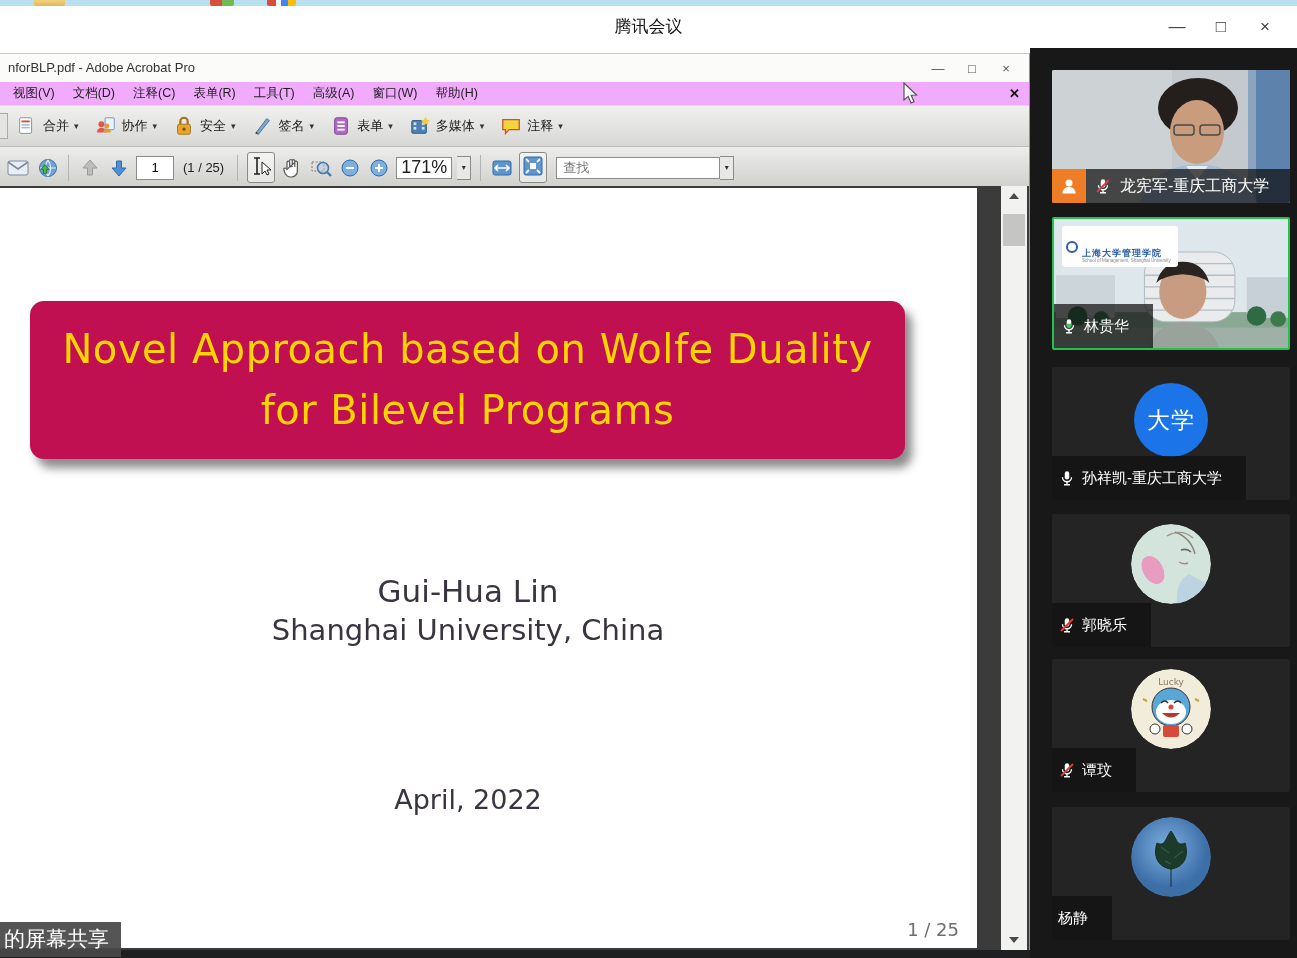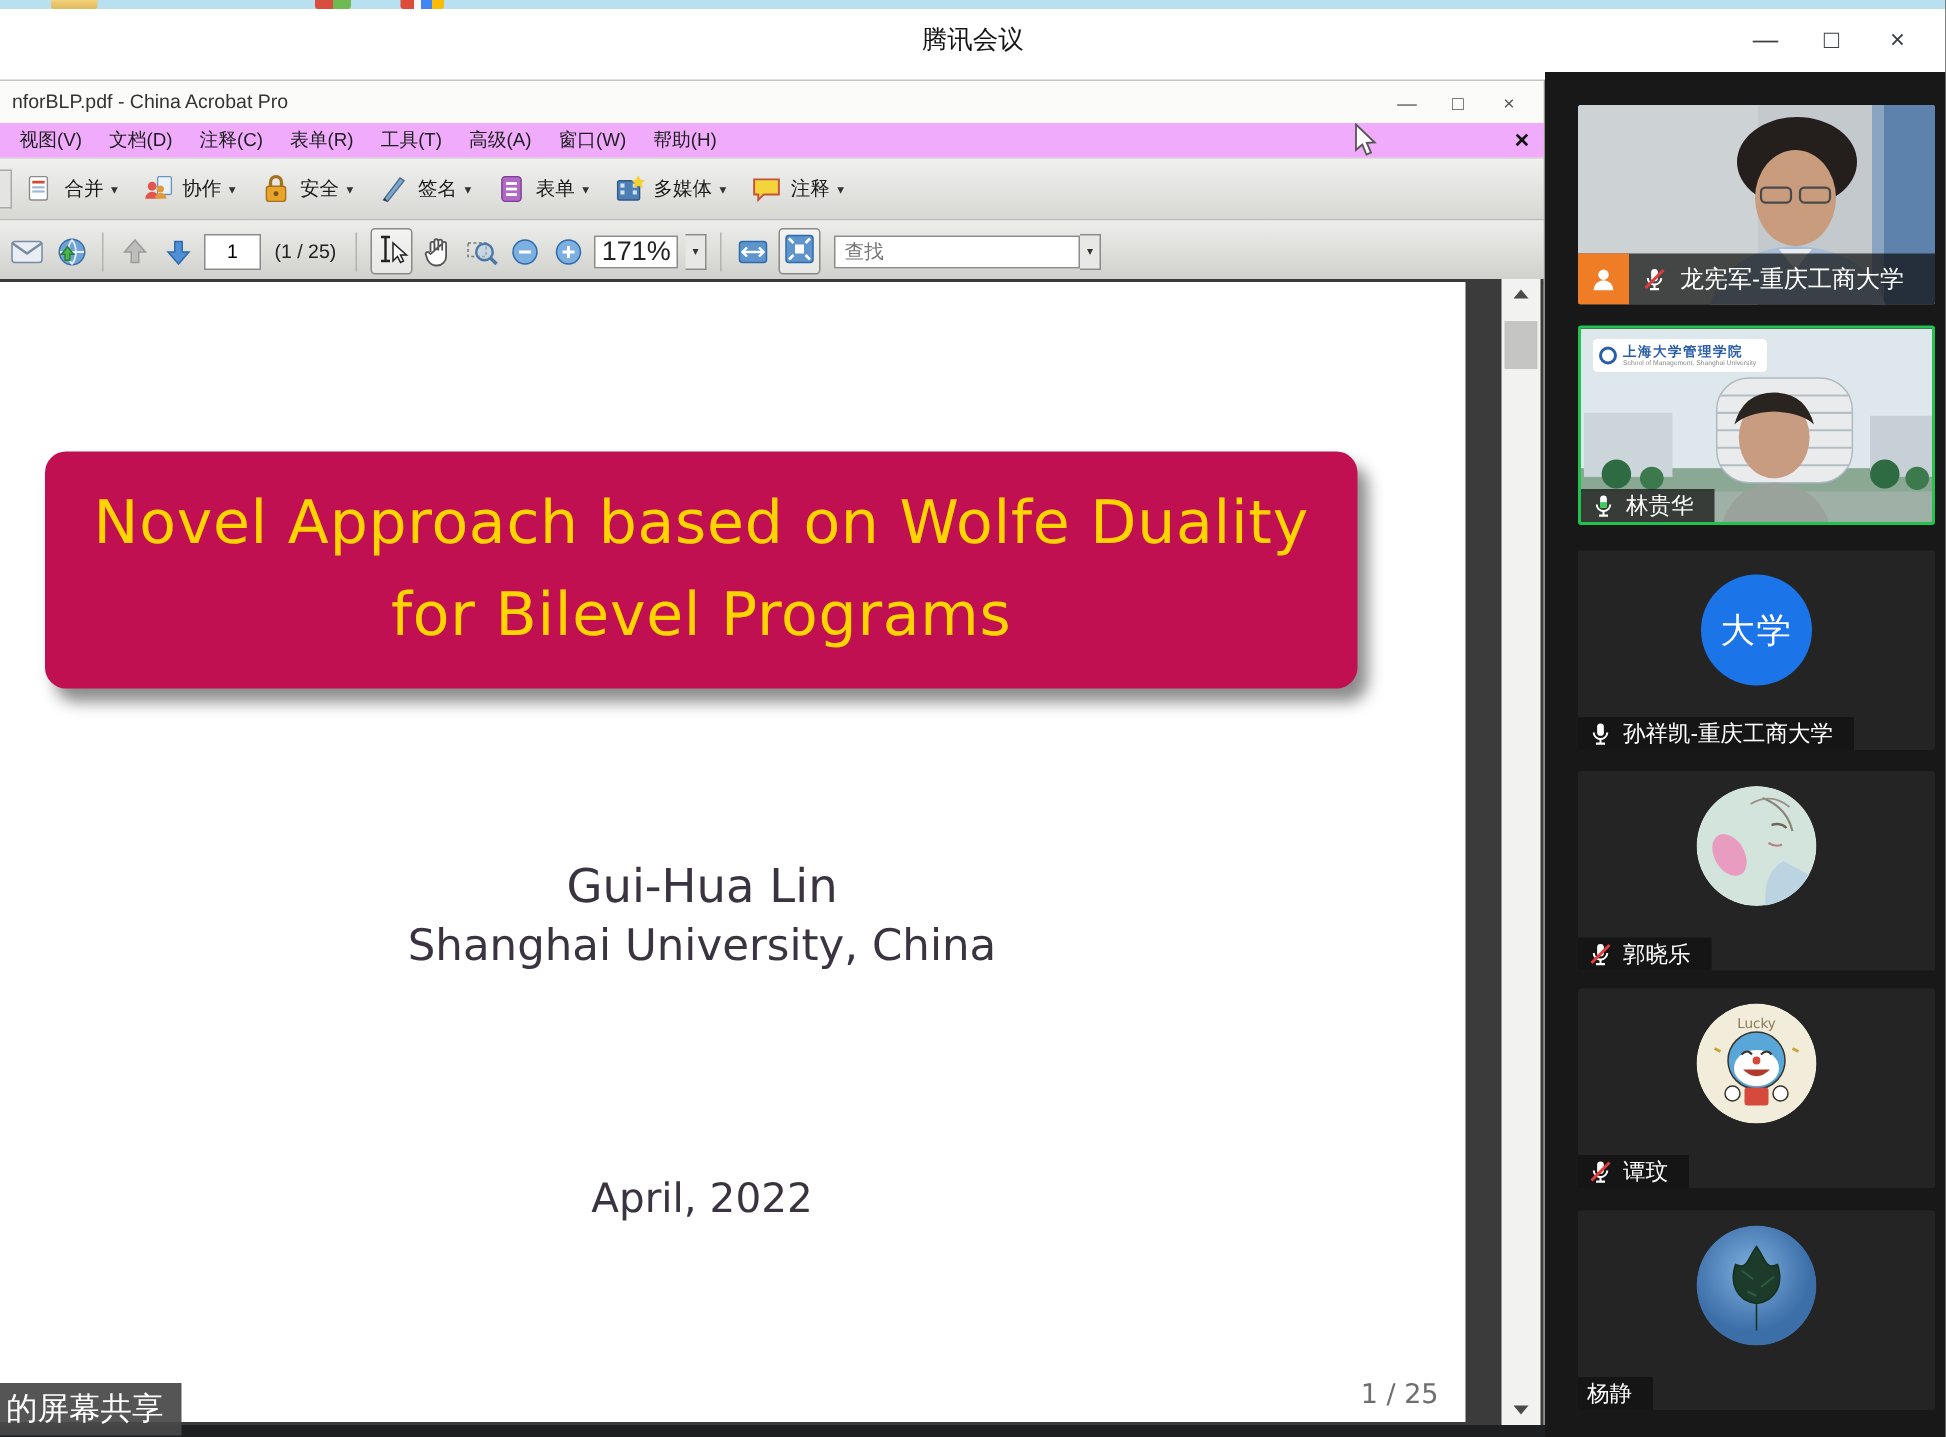--- a/index.html
+++ b/index.html
@@ -84,33 +84,33 @@
 
   .cursor{position:absolute;left:902px;top:28px;z-index:40;}
 
   
   .sidebar{position:absolute;top:48px;left:1030px;width:267px;height:910px;background:#181818;overflow:hidden;}
   .tile{position:absolute;left:22px;width:238px;height:133px;background:#242424;border-radius:2px;
        overflow:hidden;box-sizing:border-box;}
   .tile.speaking{border:2px solid #21c24e;}
   .video-fill{position:absolute;inset:0;width:100%;height:100%;}
   .name-bar{position:absolute;left:0;bottom:0;display:flex;align-items:center;gap:6px;
-       background:rgba(15,15,15,.72);color:#fff;font-size:15px;height:22px;padding:0 14px 0 6px;
+       background:rgba(15,15,15,.72);color:#fff;font-size:15px;height:44px;padding:0 24px 0 6px;
        max-width:100%;box-sizing:border-box;white-space:nowrap;}
   .name-bar.full{width:100%;height:34px;padding:0;gap:8px;font-size:16px;}
   .presenter-badge{width:34px;height:34px;background:#ef7d25;display:flex;align-items:center;
        justify-content:center;flex:0 0 auto;}
   .avatar{position:absolute;left:50%;transform:translateX(-50%);border-radius:50%;overflow:hidden;}
   .avatar-blue{top:16px;width:74px;height:74px;background:#1b74e8;display:flex;align-items:center;
        justify-content:center;color:#fff;font-size:23px;letter-spacing:1px;}
   .avatar-img{top:10px;width:80px;height:80px;}
   .badge-card{position:absolute;left:8px;top:7px;background:#fff;border-radius:3px;display:flex;
        align-items:center;gap:4px;padding:3px 7px 3px 4px;}
   .badge-logo{width:12px;height:12px;border-radius:50%;border:2px solid #2b5ea8;box-sizing:border-box;}
-  .badge-texts{display:flex;flex-direction:column;}
+  .badge-texts{display:flex;flex-direction:column;margin-top:19px;}
   .badge-title{color:#2b5ea8;font-size:9px;font-weight:bold;letter-spacing:1px;line-height:10px;}
   .badge-sub{color:#8a8a8a;font-size:4.5px;line-height:6px;}
 </style>
 </head>
 <body>
 
 <div class="app">
 
   <div class="desktop-strip">
     <div class="sliver folder"></div>
@@ -125,21 +125,21 @@
       <div class="win-btn">□</div>
       <div class="win-btn">×</div>
     </div>
   </div>
 
   <div class="share-region">
 
     <div class="acrobat">
 
       <div class="ac-titlebar">
-        <div class="ac-title">nforBLP.pdf - China Acrobat Pro</div>
+        <div class="ac-title">nforBLP.pdf - Adobe Acrobat Pro</div>
         <div class="ac-controls">
           <div class="ac-btn">—</div>
           <div class="ac-btn">□</div>
           <div class="ac-btn">×</div>
         </div>
       </div>
 
       <div class="ac-menubar">
         <div class="menu-item">视图(V)</div>
         <div class="menu-item">文档(D)</div>

